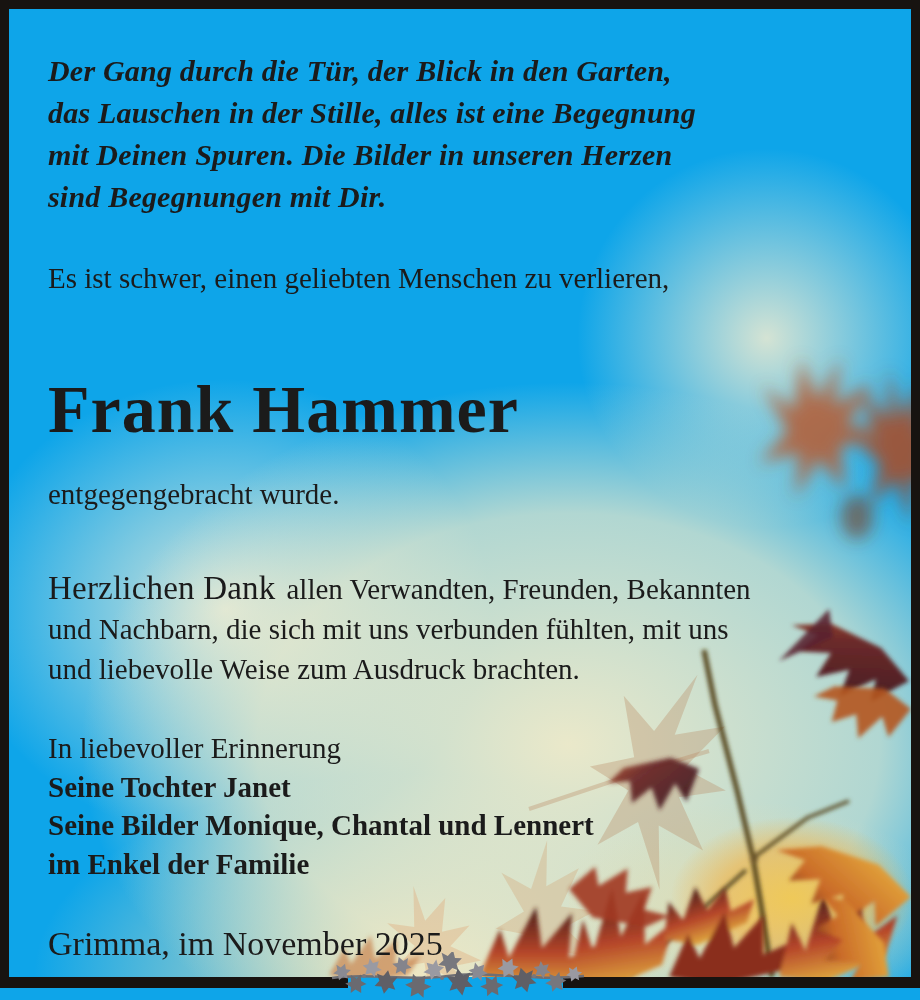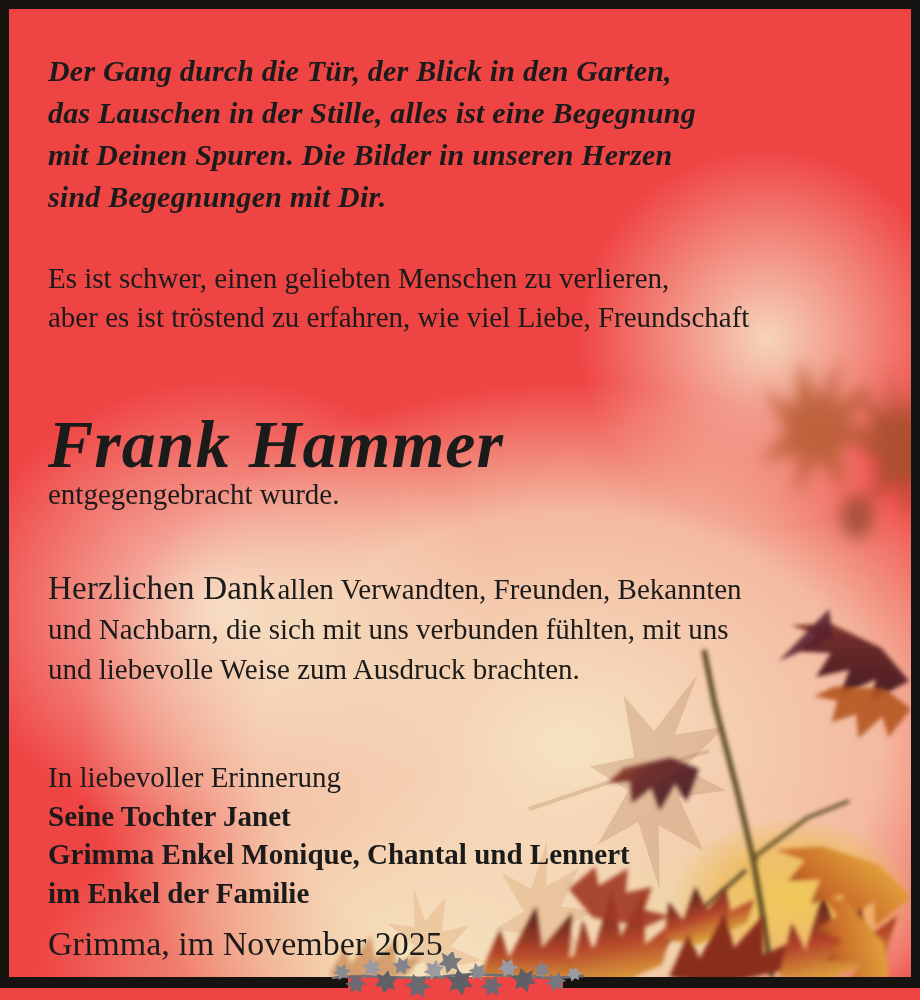--- a/index.html
+++ b/index.html
@@ -1,17 +1,17 @@
 <!DOCTYPE html>
 <html><head>
 <meta charset="utf-8">
 <style>
   html,body{margin:0;padding:0;background:#ffffff;}
   .page{
-    position:relative;width:920px;height:1000px;background:#ef4444;
+    position:relative;width:920px;height:1000px;background:#0ea5e9;
     overflow:hidden;font-family:"Liberation Serif","DejaVu Serif",serif;color:#1b1b1b;
   }
   
   .frame-top{position:absolute;left:0;top:0;width:920px;height:9px;background:#171310;}
   .frame-left{position:absolute;left:0;top:0;width:9px;height:988px;background:#171310;}
   .frame-right{position:absolute;right:0;top:0;width:9px;height:988px;background:#171310;}
   .bar-bottom-left{position:absolute;left:0;top:977px;width:348px;height:11px;background:#171310;}
   .bar-bottom-right{position:absolute;left:563px;top:977px;width:357px;height:11px;background:#171310;}
 
   
@@ -32,26 +32,26 @@
   }
   .blue-smudge{
     position:absolute;left:826px;top:852px;width:70px;height:52px;border-radius:50%;
     background:radial-gradient(50% 50% at 50% 50%, rgba(108,100,190,0.40) 0%, rgba(108,100,190,0) 75%);
   }
   .art svg{position:absolute;left:0;top:0;}
   
   .txt{position:absolute;left:48px;white-space:nowrap;}
   .quote{top:50px;font-size:30px;line-height:42px;font-weight:bold;font-style:italic;letter-spacing:.2px;}
   .intro{top:259px;font-size:29px;line-height:38.5px;}
-  .name{top:403px;font-size:68px;line-height:82px;font-weight:bold;font-style:italic;letter-spacing:1px;}
+  .name{top:368px;font-size:68px;line-height:82px;font-weight:bold;letter-spacing:1px;}
   .after-name{top:478px;font-size:29px;}
   .thanks{top:568px;font-size:29px;line-height:40px;}
   .thanks .lead{font-size:33px;font-weight:normal;letter-spacing:.2px;}
-  .thanks .rest{margin-left:2px;}
-  .memory{top:758px;font-size:29px;line-height:38.5px;}
+  .thanks .rest{margin-left:11px;}
+  .memory{top:729px;font-size:29px;line-height:38.5px;}
   .memory .bold{font-weight:bold;}
   .place-date{top:925px;font-size:34px;}
   
   .garland{position:absolute;left:328px;top:952px;z-index:5;}
 </style>
 </head>
 <body>
 
 <div class="page">
 
@@ -159,39 +159,38 @@
 
   <div class="txt quote">
     <div>Der Gang durch die Tür, der Blick in den Garten,</div>
     <div>das Lauschen in der Stille, alles ist eine Begegnung</div>
     <div>mit Deinen Spuren. Die Bilder in unseren Herzen</div>
     <div>sind Begegnungen mit Dir.</div>
   </div>
 
   <div class="txt intro">
     <div>Es ist schwer, einen geliebten Menschen zu verlieren,</div>
-    <div>aber es ist tröstend zu erfahren, wie viel Liebe, Freundschaft</div>
   </div>
 
   <div class="txt name">Frank Hammer</div>
 
   <div class="txt after-name">entgegengebracht wurde.</div>
 
   <div class="txt thanks">
     <div>
       <span class="lead">Herzlichen Dank</span><span class="rest">allen Verwandten, Freunden, Bekannten</span>
     </div>
     <div>und Nachbarn, die sich mit uns verbunden fühlten, mit uns</div>
     <div>und liebevolle Weise zum Ausdruck brachten.</div>
   </div>
 
   <div class="txt memory">
     <div>In liebevoller Erinnerung</div>
     <div class="bold">Seine Tochter Janet</div>
-    <div class="bold">Grimma Enkel Monique, Chantal und Lennert</div>
+    <div class="bold">Seine Bilder Monique, Chantal und Lennert</div>
     <div class="bold">im Enkel der Familie</div>
   </div>
 
   <div class="txt place-date">Grimma, im November 2025</div>
 
   <svg class="garland" width="262" height="48" viewBox="0 0 262 48">
     <defs>
       <path id="ivy" d="M0,-8 L2.5,-3.5 L7,-4.5 L4.5,0 L7,4 L2.5,3.5 L0,8 L-2.5,3.5 L-7,4 L-4.5,0 L-7,-4.5 L-2.5,-3.5 Z"></path>
     </defs>
     <path d="M4,26 C40,20 80,30 120,24 C160,18 200,30 256,24" stroke="#6e6e74" stroke-width="2.5" fill="none"></path>

